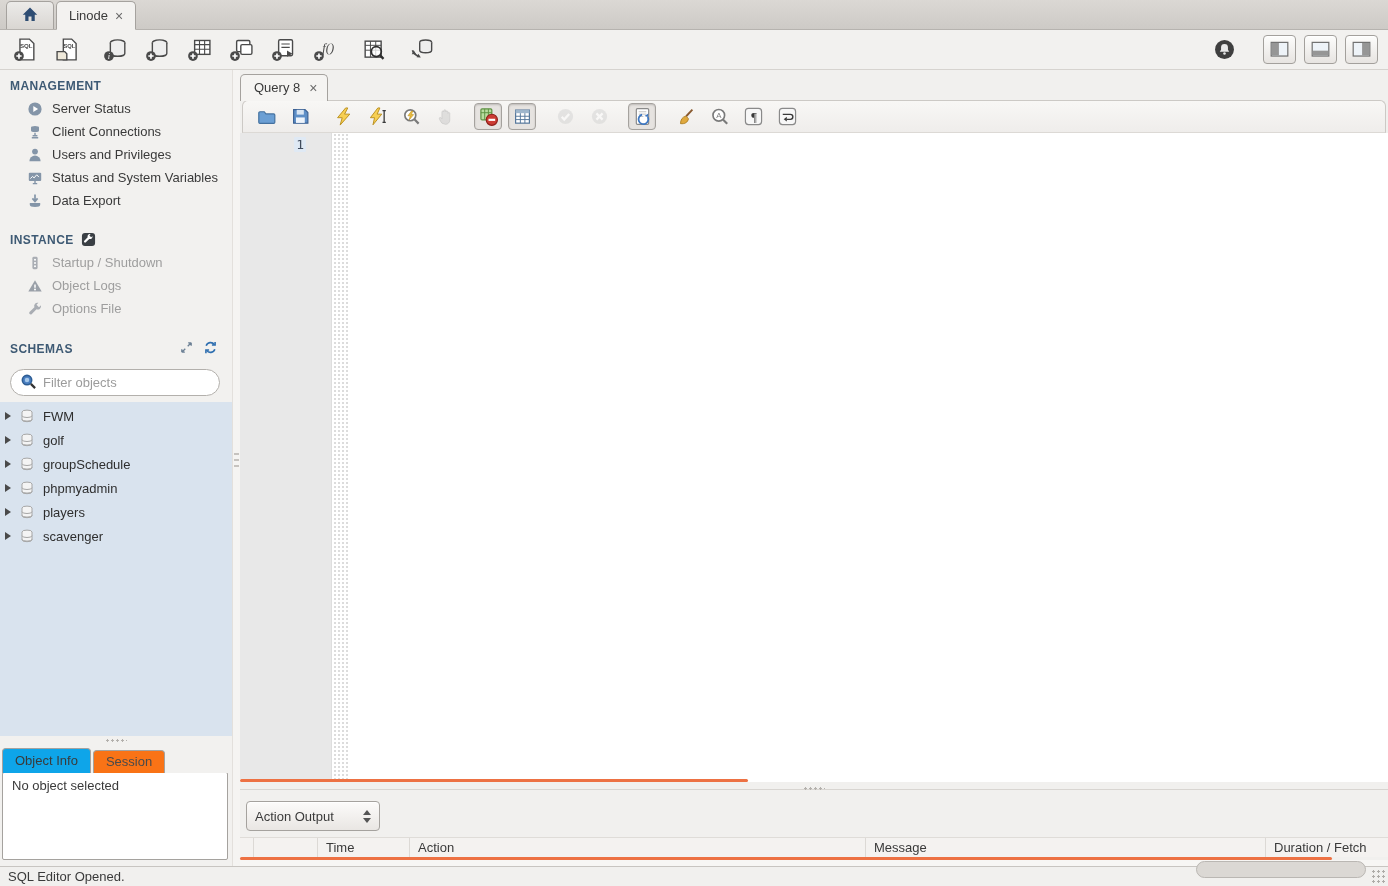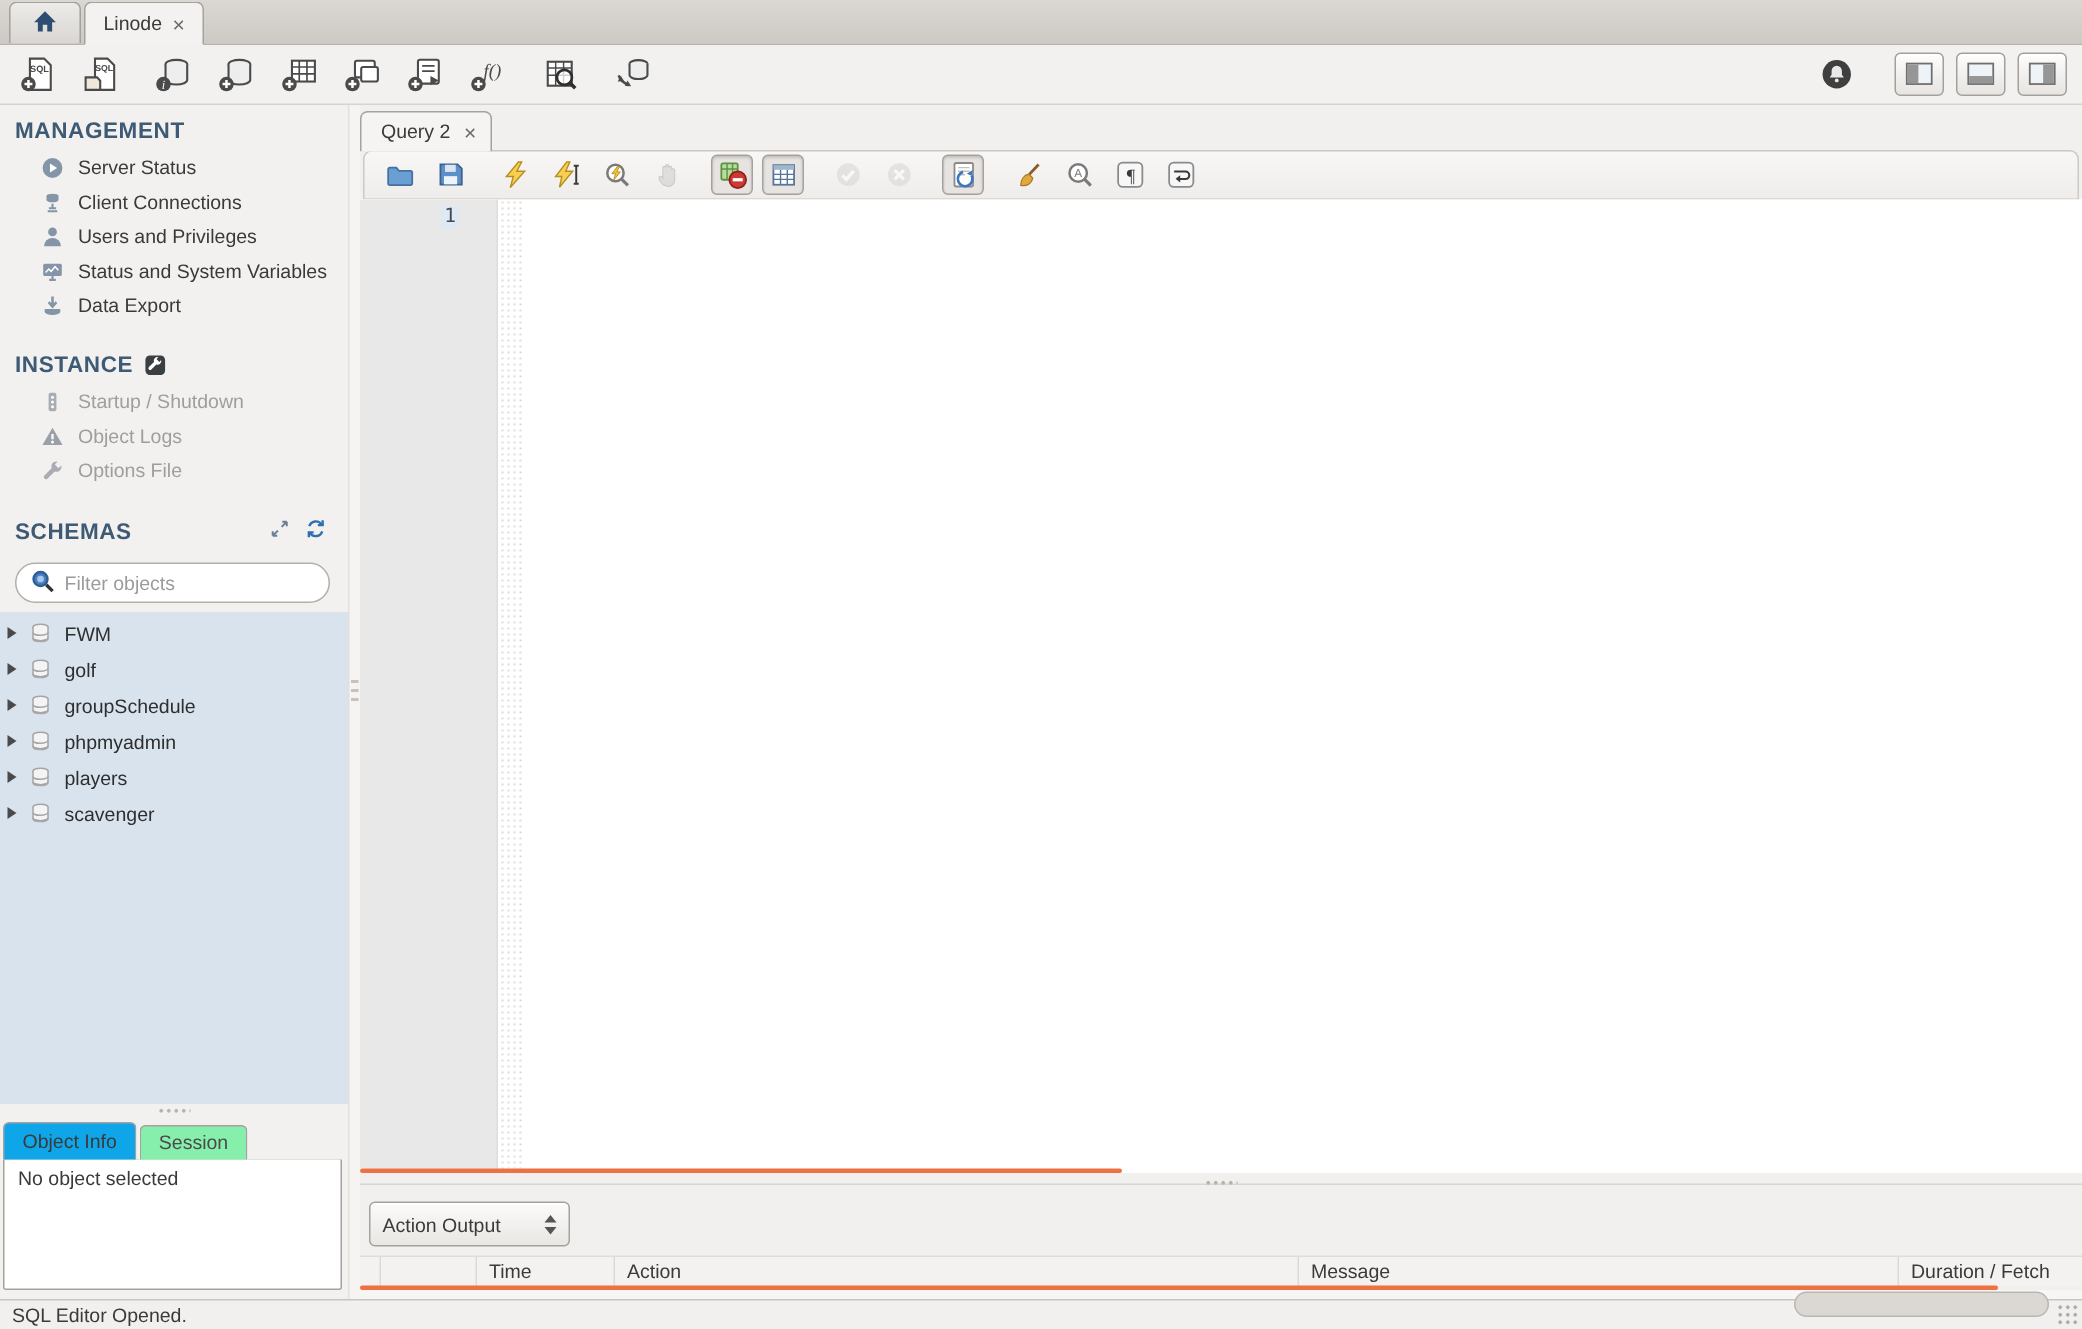--- a/index.html
+++ b/index.html
@@ -30,21 +30,21 @@
   .panelbtn { width:33px; height:29px; border:1px solid #a3a09c; border-radius:4px;
               background:linear-gradient(#fdfdfc,#e7e4e1); box-shadow:inset 0 1px 0 #fff;
               display:flex; align-items:center; justify-content:center; }
   .tbtn.plain { margin-right:16px; }
 
   
   .bodyrow { flex:1; display:flex; min-height:0; }
 
   
   .sidebar { width:232px; flex:none; display:flex; flex-direction:column; background:#f2f1ef; min-height:0; }
-  .sec-h { font-size:15px; font-weight:bold; color:#3e5a74; letter-spacing:.4px;
+  .sec-h { font-size:12px; font-weight:bold; color:#3e5a74; letter-spacing:.4px;
            padding:9px 10px 4px 10px; display:flex; align-items:center; }
   .sec-h.gap-top { margin-top:11px; }
   .sec-h .htitle { flex:none; }
   .sec-h .badge { margin-left:7px; display:flex; }
   .sec-h .hspacer { flex:1; }
   .sec-h .hact { display:flex; gap:9px; margin-right:4px; }
   .side-item { height:23px; display:flex; align-items:center; gap:9px; padding-left:27px;
                color:#3a3a3a; white-space:nowrap; overflow:hidden; cursor:default; }
   .side-item.disabled { color:#9e9e9e; }
   .filter { margin:7px 12px 6px 10px; height:27px; border:1px solid #b3b0ac; border-radius:14px;
@@ -59,21 +59,21 @@
   .schema-label { padding-left:2px; }
 
   .side-grip { height:9px; display:flex; align-items:center; justify-content:center; background:#f2f1ef; flex:none; }
   .gripdots-h { width:22px; height:5px;
      background:radial-gradient(circle, #b4b1ad 1.1px, transparent 1.2px); background-size:5px 5px; }
 
   .btabs { display:flex; align-items:flex-end; height:28px; padding-left:2px; background:#f2f1ef; flex:none; position:relative; z-index:2; }
   .btab { padding:4px 12px 5px 12px; border:1px solid #a5a29e; border-bottom:none;
           border-radius:4px 4px 0 0; margin-right:2px; }
   .btab.active { background:#0ea5e9; position:relative; z-index:3; }
-  .btab.inactive { background:#86efac; color:#4a4a4a; padding-top:3px; padding-bottom:4px; }
+  .btab.inactive { background:#f97316; color:#4a4a4a; padding-top:3px; padding-bottom:4px; }
   .info-panel { margin:-1px 4px 6px 2px; background:#fff; border:1px solid #a5a29e; border-radius:2px;
                 height:88px; flex:none; padding:5px 9px; color:#3a3a3a; }
 
   
   .vsplit { width:8px; flex:none; background:#f5f4f2; border-left:1px solid #e3e0dc; position:relative; }
   .vgrip { position:absolute; top:383px; left:1px; width:5px; height:16px;
      background:repeating-linear-gradient(to bottom,#c6c3bf 0 2px, transparent 2px 6px); }
 
   
   .main { flex:1; display:flex; flex-direction:column; min-width:0; min-height:0; background:#f1f0ee; }
@@ -437,21 +437,21 @@
       </div>
     </div>
 
     <div class="vsplit">
         <div class="vgrip"></div>
       </div>
 
     <div class="main">
       <div class="qtabbar">
         <div class="qtab">
-          <span>Query 2</span>
+          <span>Query 8</span>
           <span class="tab-close">×</span>
         </div>
       </div>
 
       <div class="qtoolbar" id="editor-toolbar">
           <div class="qbtn">
             <svg viewBox="0 0 16 16" width="19" height="19">
               <path d="M1.5 5 a1 1 0 0 1 1-1 h3.6 l1.4 1.8 H14 a1 1 0 0 1 1 1 v6 a1 1 0 0 1 -1 1 H2.5 a1 1 0 0 1 -1-1 z" fill="#6b9fd4" stroke="#44719f"></path>
             </svg>
           </div>

